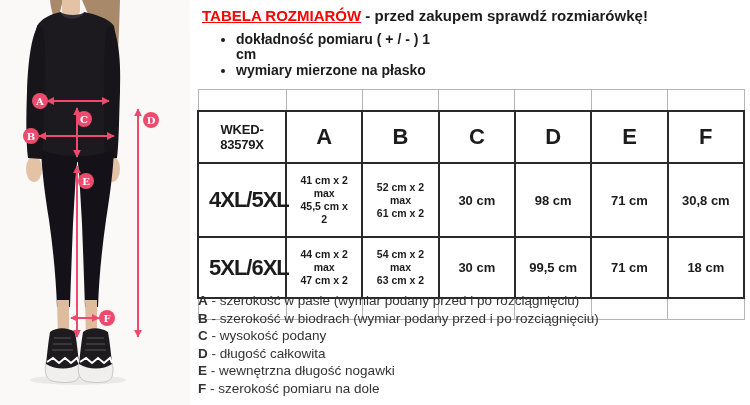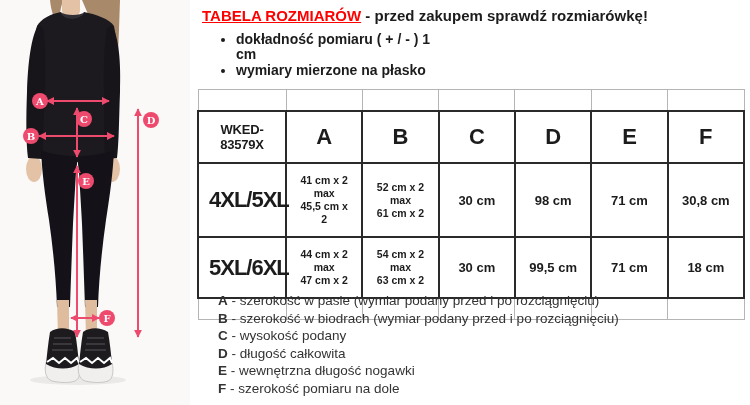--- a/index.html
+++ b/index.html
@@ -43,21 +43,21 @@
   tr.stub.stub-bottom td{border-top-width:0;}
   tr.head-row{height:44px;}
   tr.data-row{height:29px;}
   td.code{font-size:13px;font-weight:bold;letter-spacing:-0.2px;}
   th.letter{font-size:22px;font-weight:bold;color:var(--red);}
   td.size{font-size:22px;font-weight:bold;color:var(--blue);letter-spacing:-1px;}
   td.multi{font-size:10.5px;font-weight:bold;line-height:13px;white-space:pre-line;}
   td.val{font-size:13px;font-weight:bold;margin-left:42px;}
 
   
-  .legend{position:absolute;left:218px;top:292px;color:var(--legend-ink);}
+  .legend{position:absolute;left:198px;top:292px;color:var(--legend-ink);}
   .legend-row{font-size:13.5px;line-height:17.5px;}
   .legend-letter{font-weight:bold;}
   .legend-text{font-weight:normal;}
 </style>
 </head>
 <body>
 
 <div class="page">
 
   <div class="figure-wrap">

